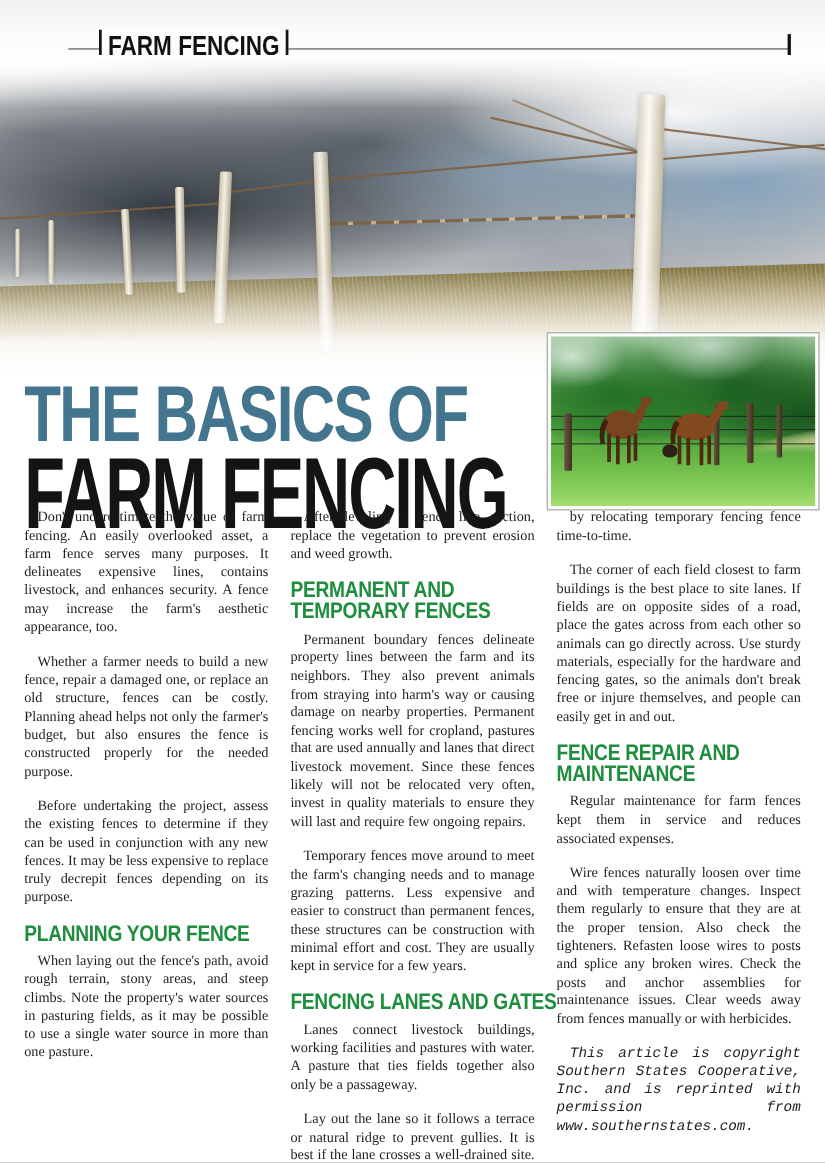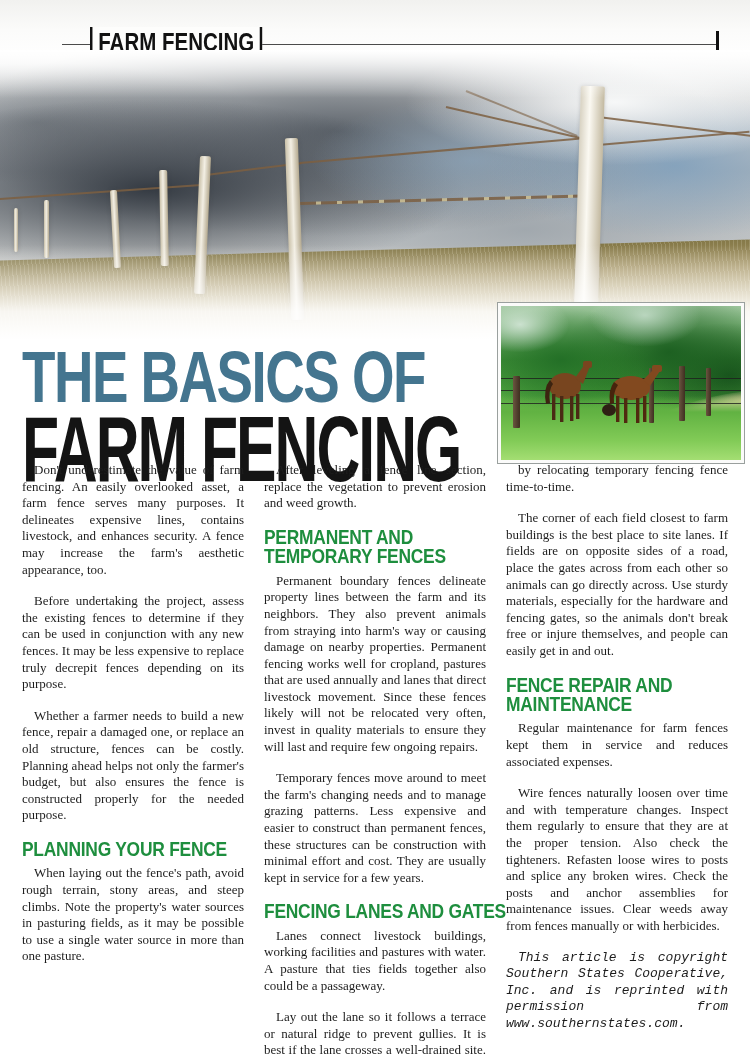--- a/index.html
+++ b/index.html
@@ -194,40 +194,40 @@
           <ellipse cx="70" cy="56" rx="7" ry="6" fill="#2e2014"></ellipse>
         </g>
       </svg>
     </div>
   </div>
 
   <div class="columns">
 
     <div class="col">
       <p class="body">Don't underestimate the value of farm fencing. An easily overlooked asset, a farm fence serves many purposes. It delineates expensive lines, contains livestock, and enhances security. A fence may increase the farm's aesthetic appearance, too.</p>
+      <p class="body">Whether a farmer needs to build a new fence, repair a damaged one, or replace an old structure, fences can be costly. Planning ahead helps not only the farmer's budget, but also ensures the fence is constructed properly for the needed purpose.</p>
       <p class="body">Before undertaking the project, assess the existing fences to determine if they can be used in conjunction with any new fences. It may be less expensive to replace truly decrepit fences depending on its purpose.</p>
-      <p class="body">Whether a farmer needs to build a new fence, repair a damaged one, or replace an old structure, fences can be costly. Planning ahead helps not only the farmer's budget, but also ensures the fence is constructed properly for the needed purpose.</p>
       <div class="h2">
         <span class="hline">PLANNING YOUR FENCE</span>
       </div>
       <p class="body">When laying out the fence's path, avoid rough terrain, stony areas, and steep climbs. Note the property's water sources in pasturing fields, as it may be possible to use a single water source in more than one pasture.</p>
     </div>
 
     <div class="col">
       <p class="body">After leveling a fence line section, replace the vegetation to prevent erosion and weed growth.</p>
       <div class="h2">
         <span class="hline">PERMANENT AND</span>
         <span class="hline">TEMPORARY FENCES</span>
       </div>
       <p class="body">Permanent boundary fences delineate property lines between the farm and its neighbors. They also prevent animals from straying into harm's way or causing damage on nearby properties. Permanent fencing works well for cropland, pastures that are used annually and lanes that direct livestock movement. Since these fences likely will not be relocated very often, invest in quality materials to ensure they will last and require few ongoing repairs.</p>
       <p class="body">Temporary fences move around to meet the farm's changing needs and to manage grazing patterns. Less expensive and easier to construct than permanent fences, these structures can be construction with minimal effort and cost. They are usually kept in service for a few years.</p>
       <div class="h2">
         <span class="hline">FENCING LANES AND GATES</span>
       </div>
-      <p class="body">Lanes connect livestock buildings, working facilities and pastures with water. A pasture that ties fields together also could be a passageway.</p>
+      <p class="body">Lanes connect livestock buildings, working facilities and pastures with water. A pasture that ties fields together also only be a passageway.</p>
       <p class="body">Lay out the lane so it follows a terrace or natural ridge to prevent gullies. It is best if the lane crosses a well-drained site. If the land is soggy, redirect the livestock and equipment</p>
     </div>
 
     <div class="col">
       <p class="body">by relocating temporary fencing fence time-to-time.</p>
       <p class="body">The corner of each field closest to farm buildings is the best place to site lanes. If fields are on opposite sides of a road, place the gates across from each other so animals can go directly across. Use sturdy materials, especially for the hardware and fencing gates, so the animals don't break free or injure themselves, and people can easily get in and out.</p>
       <div class="h2">
         <span class="hline">FENCE REPAIR AND</span>
         <span class="hline">MAINTENANCE</span>
       </div>

